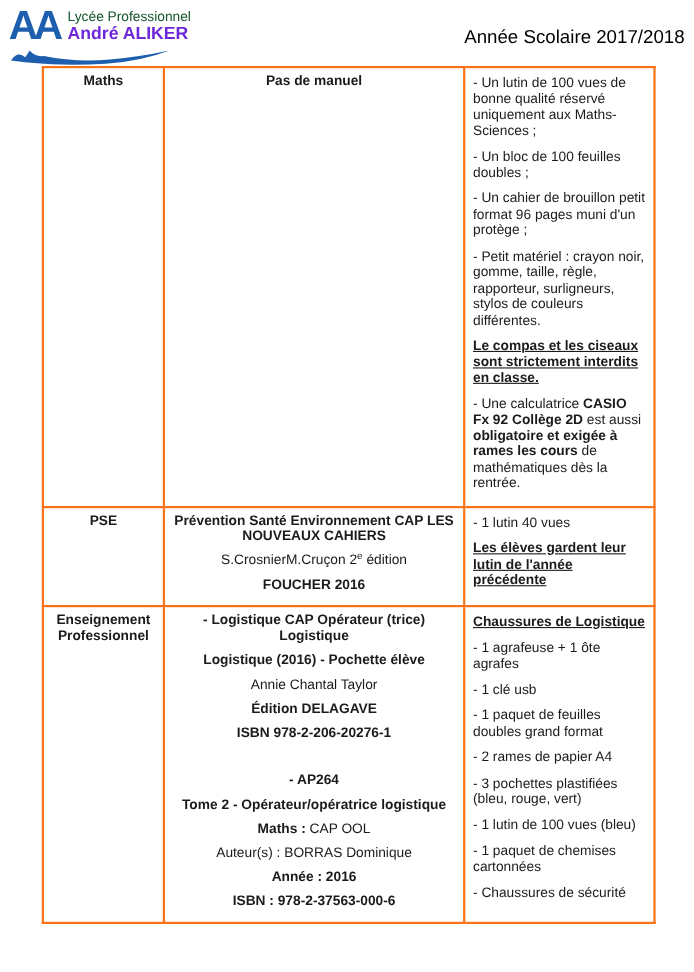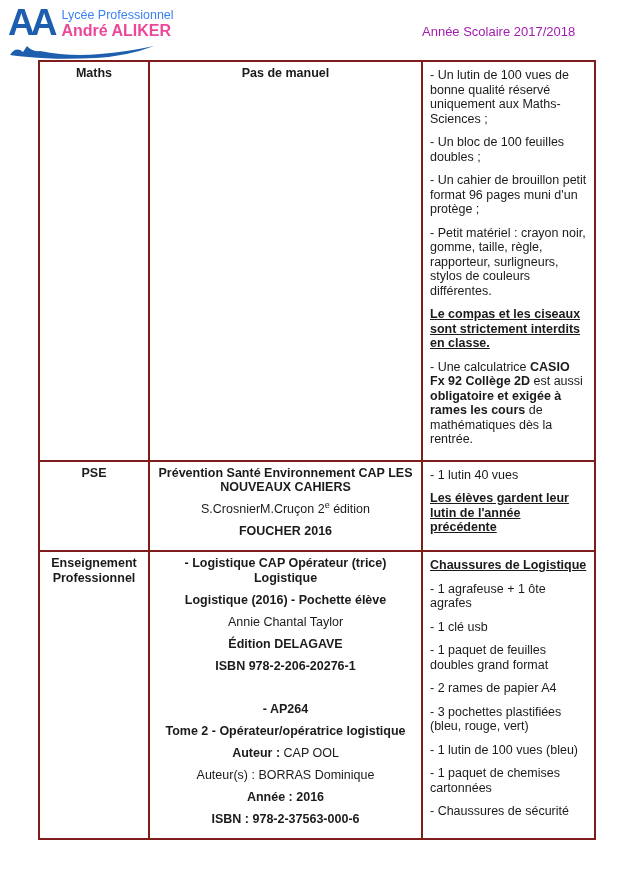--- a/index.html
+++ b/index.html
@@ -10,31 +10,31 @@
     overflow:hidden;
   }
   
   .logo{position:absolute;left:8px;top:6px;width:190px;height:52px;}
   .logo-row{display:flex;align-items:flex-start;}
   .monogram{
     font-size:37px;font-weight:800;line-height:34px;
     color:#1d5fae;letter-spacing:-4px;padding-right:8px;
   }
   .logo-text{padding-top:3px;}
-  .logo-line1{display:block;font-size:12.5px;line-height:13px;color:#3b82f6;}
-  .logo-line2{display:block;font-size:16px;line-height:17px;font-weight:700;color:#ec4899;}
+  .logo-line1{display:block;font-size:12.5px;line-height:13px;color:#14532d;}
+  .logo-line2{display:block;font-size:16px;line-height:17px;font-weight:700;color:#6d28d9;}
   .swoosh{position:absolute;left:0;top:36px;}
-  .school-year{position:absolute;left:422px;top:24px;font-size:13px;color:#a21caf;}
+  .school-year{position:absolute;left:422px;top:24px;font-size:17px;color:#000000;}
   
   table.supplies{
     position:absolute;left:38px;top:60px;width:556px;
     border-collapse:collapse;table-layout:fixed;
   }
   table.supplies td{
-    border:2px solid #7f1d1d;vertical-align:top;
+    border:2px solid #f97316;vertical-align:top;
     padding:4px 7px;font-size:12.5px;line-height:14.5px;
   }
   tr.r0 td{height:330px;}
   tr.r1 td{height:80px;}
   tr.r2 td{height:272px;}
   td.col-subject{vertical-align:middle;text-align:center;font-weight:700;font-size:13px;line-height:16px;}
   td.col-manual{padding-top:9px;text-align:center;}
   td.col-manual p{margin:0 0 7.5px;}
   td.col-manual p.blank{min-height:14px;margin:0 0 7.5px;}
   td.col-supplies p{margin:2px 0 9px;}
@@ -100,21 +100,21 @@
           <td class="col-subject">Enseignement Professionnel</td>
           <td class="col-manual">
             <p><span class="b ">- Logistique CAP Opérateur (trice) Logistique</span></p>
             <p><span class="b ">Logistique (2016) - Pochette élève</span></p>
             <p><span class="">Annie Chantal Taylor</span></p>
             <p><span class="b ">Édition DELAGAVE</span></p>
             <p><span class="b ">ISBN 978-2-206-20276-1</span></p>
             <p class="blank"></p>
             <p><span class="b ">- AP264</span></p>
             <p><span class="b ">Tome 2 - Opérateur/opératrice logistique</span></p>
-            <p><span class="b ">Auteur : </span><span class="">CAP OOL</span></p>
+            <p><span class="b ">Maths : </span><span class="">CAP OOL</span></p>
             <p><span class="">Auteur(s) : BORRAS Dominique</span></p>
             <p><span class="b ">Année : 2016</span></p>
             <p><span class="b ">ISBN : 978-2-37563-000-6</span></p>
           </td>
           <td class="col-supplies">
             <p><span class="b u">Chaussures de Logistique</span></p>
             <p><span class="">- 1 agrafeuse + 1 ôte agrafes</span></p>
             <p><span class="">- 1 clé usb</span></p>
             <p><span class="">- 1 paquet de feuilles doubles grand format</span></p>
             <p><span class="">- 2 rames de papier A4</span></p>

